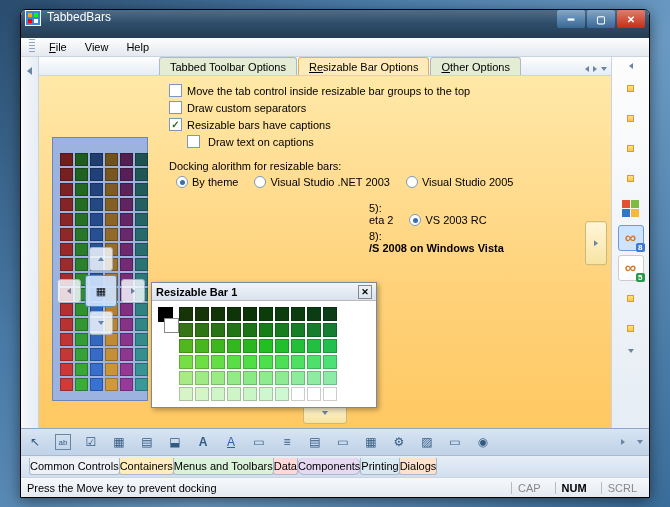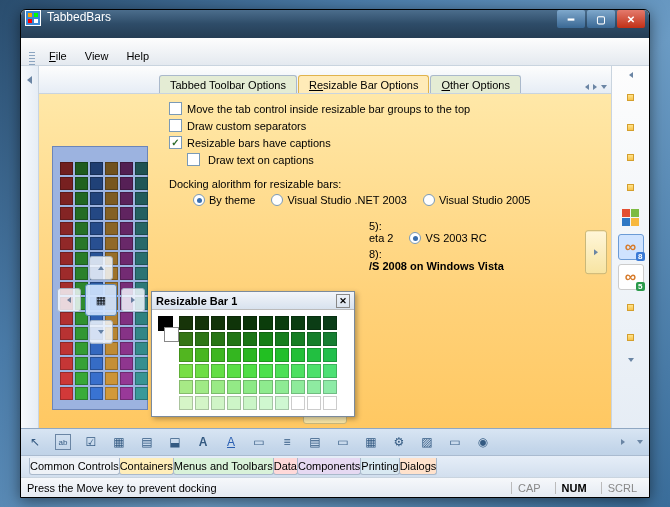--- a/index.html
+++ b/index.html
@@ -6,43 +6,43 @@
 body { background: linear-gradient(135deg, #2a4d6e 0%, #4a7ba8 30%, #6b9bc4 60%, #3a6d9a 100%); width: 670px; height: 507px; position: relative; overflow: hidden; }
 .window { position: absolute; top: 9px; left: 20px; width: 630px; height: 489px; background: #f0f0f0; border: 1px solid #000; border-radius: 6px 6px 0 0; box-shadow: 0 3px 15px rgba(0,0,0,0.5); overflow: hidden; display: flex; flex-direction: column; }
 .titlebar { background: linear-gradient(180deg, #4b6d8c 0%, #2e4c68 50%, #253d54 100%); height: 28px; display: flex; align-items: flex-start; padding: 0 4px; border-radius: 5px 5px 0 0; }
 .app-icon { width: 16px; height: 16px; background: #3a89d6; border: 1px solid #fff; margin-right: 6px; display: inline-block; position: relative; }
 .app-icon::after { content:''; position:absolute; left:2px; top:2px; width:4px; height:4px; background:#ffa500; box-shadow: 6px 0 0 #0f0, 0 6px 0 #f00, 6px 6px 0 #fff; }
 .title { color: #fff; flex: 1; font-size: 12px; }
 .win-btns { display: flex; gap: 2px; }
 .win-btn { width: 28px; height: 18px; border-radius: 2px; display: flex; align-items: center; justify-content: center; color: #fff; font-size: 10px; font-weight: bold; }
 .min-btn, .max-btn { background: linear-gradient(180deg, #7fa8cc, #3a6894); }
 .close-btn { background: linear-gradient(180deg, #e47a6c, #c13016); }
-.menubar { background: linear-gradient(180deg, #fdfdfd, #e4e9ef); height: 28px; display: flex; align-items: flex-end; padding: 0 8px; border-bottom: 1px solid #c9d4df; gap: 2px; }
+.menubar { background: linear-gradient(180deg, #fdfdfd, #e4e9ef); height: 19px; display: flex; align-items: flex-start; padding: 0 8px; border-bottom: 1px solid #c9d4df; gap: 2px; }
 .menu-gripper { width: 6px; height: 14px; background: repeating-linear-gradient(0deg, #8ca5c0 0 1px, transparent 1px 3px); margin-right: 4px; }
 .menu-item { padding: 3px 8px; cursor: default; }
 .menu-item .ul { text-decoration: underline; }
 .work { flex: 1; display: flex; flex-direction: column; background: #fff; position: relative; overflow: hidden; }
 .top-row { flex: 1; display: flex; position: relative; }
 .left-rail { width: 18px; background: linear-gradient(90deg, #f6f9fc, #e6edf5); border-right: 1px solid #c9d4df; display: flex; flex-direction: column; align-items: center; padding-top: 6px; }
 .left-arrow { width: 0; height: 0; border-right: 5px solid #6a85a4; border-top: 4px solid transparent; border-bottom: 4px solid transparent; margin: 4px 0; }
 .content-main { flex: 1; display: flex; flex-direction: column; position: relative; }
-.tabstrip { height: 28px; background: linear-gradient(180deg, #fdfdfd, #e6edf5); border-bottom: 1px solid #c9d4df; display: flex; align-items: flex-end; padding: 0 4px; }
+.tabstrip { height: 19px; background: linear-gradient(180deg, #fdfdfd, #e6edf5); border-bottom: 1px solid #c9d4df; display: flex; align-items: flex-end; padding: 0 4px; }
 .tab { padding: 3px 10px 2px; border: 1px solid #aab9cb; border-bottom: none; background: #e4ecd4; border-radius: 3px 3px 0 0; margin-right: 1px; cursor: default; }
 .tab.active { background: #ffebb8; border-color: #e0b34d; }
 .tabstrip-nr { margin-left: auto; display: flex; gap: 4px; align-items: center; color: #6a85a4; padding-bottom: 3px; }
 .tri-l { width: 0; height: 0; border-right: 4px solid #6a85a4; border-top: 3px solid transparent; border-bottom: 3px solid transparent; }
 .tri-r { width: 0; height: 0; border-left: 4px solid #6a85a4; border-top: 3px solid transparent; border-bottom: 3px solid transparent; }
 .tri-d { width: 0; height: 0; border-top: 4px solid #6a85a4; border-left: 3px solid transparent; border-right: 3px solid transparent; }
 .tabpage { flex: 1; background: linear-gradient(180deg, #ffe8a8, #ffd27a 60%, #ffc862); display: flex; flex-direction: column; padding: 8px 14px; position: relative; overflow: hidden; }
 .check-row { display: flex; align-items: center; margin-bottom: 4px; gap: 5px; }
 .check-row.indent { margin-left: 18px; gap: 8px; }
 .chk { width: 13px; height: 13px; border: 1px solid #7a9ab7; background: #fff; display: inline-flex; align-items: center; justify-content: center; }
 .chk.checked::after { content:'✓'; font-size: 10px; color: #2a6b2a; font-weight: bold; line-height: 1; }
 .section-label { margin: 8px 0 4px 0; }
-.radio-row { display: flex; gap: 16px; margin-left: 24px; margin-bottom: 4px; }
+.radio-row { display: flex; gap: 16px; margin-left: 7px; margin-bottom: 4px; }
 .radio-row .r { display: flex; gap: 4px; align-items: center; }
 .rad { width: 12px; height: 12px; border: 1px solid #7a9ab7; border-radius: 50%; background: #fff; display: inline-flex; align-items: center; justify-content: center; }
 .rad.sel::after { content:''; width: 5px; height: 5px; border-radius: 50%; background: #3a6fae; }
 .nav-btn { width: 22px; height: 44px; border: 1px solid #c9b87a; background: linear-gradient(180deg, #fff6d9, #f7e4a2); border-radius: 3px; display: flex; align-items: center; justify-content: center; }
 .nav-btn.right-nav { position: absolute; right: 4px; top: 50%; transform: translateY(-70%); }
 .nav-btn.bottom-nav { width: 44px; height: 22px; position: absolute; right: 50%; bottom: 4px; transform: translateX(50%); }
 .right-rail { width: 38px; background: linear-gradient(180deg, #fdfdfd, #e6edf5); border-left: 1px solid #c9d4df; display: flex; flex-direction: column; align-items: center; padding-top: 6px; gap: 4px; }
 .rail-icon { width: 26px; height: 26px; border-radius: 3px; display: flex; align-items: center; justify-content: center; font-size: 13px; font-weight: bold; }
 .rail-icon.sel { background: #cfe3ff; border: 1px solid #6b9bd6; }
 .of-icon { background: linear-gradient(180deg,#ffe28b,#f7c44c); border:1px solid #d49f2d; display:grid; grid-template-columns:1fr 1fr; grid-template-rows:1fr 1fr; gap:1px; padding:2px;}
@@ -50,40 +50,40 @@
 .win-logo { display:grid; grid-template-columns: repeat(2,8px); grid-template-rows: repeat(2,8px); gap:1px; }
 .win-logo span:nth-child(1){background:#e34f32;} .win-logo span:nth-child(2){background:#7dbb42;} .win-logo span:nth-child(3){background:#2f78c4;} .win-logo span:nth-child(4){background:#f7b83e;}
 .vs-logo { background: #fff; border:1px solid #ccc; position:relative; }
 .vs-logo .inf{font-size:16px; color:#d67a2a; line-height:1;}
 .vs-badge{position:absolute; bottom:-2px; right:-2px; background:#3a7ad6; color:#fff; font-size:8px; padding:0 2px; border-radius:2px;}
 .bottom-dock { border-top: 1px solid #8fa7c2; background: linear-gradient(180deg, #d8e5f3, #c4d6ea 40%, #b3c9e0); flex-shrink:0; }
 .toolshelf { height: 26px; display: flex; align-items: center; padding: 0 6px; gap: 12px; }
 .tool-i { width: 16px; height: 16px; display: flex; align-items: center; justify-content: center; color: #345a82; font-size: 12px; }
 .bottom-tabs { height: 22px; display: flex; align-items: center; padding: 0 8px; gap: 0; border-top: 1px solid #aabbd0; background: linear-gradient(180deg, #e6eef8, #d2dfee); }
 .btab { padding: 2px 0; border: 1px solid #aab9cb; border-top:none; margin-right: -1px; cursor: default; border-radius: 0 0 3px 3px; }
-.bt-cc{background:#eef2f7;} .bt-co{background:#ffeeba;} .bt-mt{background:#d9f2d9;} .bt-da{background:#ffd9d9;} .bt-cp{background:#e6d9f2;} .bt-pr{background:#d9e9f2;} .bt-di{background:#ffe2cc;}
+.bt-cc{background:#eef2f7;} .bt-co{background:#ffeeba;} .bt-mt{background:#d9f2d9;} .bt-da{background:#ffd9d9;} .bt-cp{background:#e6d9f2;border-radius:7px;} .bt-pr{background:#d9e9f2;} .bt-di{background:#ffe2cc;}
 .statusbar { height: 20px; background: linear-gradient(180deg,#f6f8fb,#e4eaf2); border-top: 1px solid #c9d4df; display: flex; align-items: center; padding: 0 6px; gap: 8px; }
 .status-text{flex:1;}
 .status-cell{border-left:1px solid #bbb; padding:0 6px; color:#888;}
 .status-cell.on{color:#000; font-weight:bold;}
 
 .palette-swatch { position: absolute; left: 23px; top: 74px; width: 112px; height: 284px; pointer-events:none; z-index: 2;}
 .pal-bg { width: 96px; height: 264px; background: #9cb3e0; border: 1px solid #6c85b8; position:absolute; left:8px; top:6px;}
 .pal-grid { position:absolute; left:16px; top:22px; display:grid; grid-template-columns: repeat(6, 13px); grid-auto-rows: 13px; gap: 2px; }
 .pal-grid span { border:1px solid rgba(0,0,0,0.25); }
 
 .dock-cross { position: absolute; left: 36px; top: 190px; width: 88px; height: 88px; z-index: 5; opacity:.92;}
 .dc-c { position: absolute; background: rgba(245,250,255,0.9); border: 1px solid #aab9cb; border-radius: 3px; display:flex; align-items:center; justify-content:center; }
 .dc-center { left:28px; top:28px; width:32px; height:32px; background: #cfe3ff; border-color:#5a8cc4; }
 .dc-up { left:32px; top:0; width:24px; height:24px; }
 .dc-down { left:32px; top:64px; width:24px; height:24px; }
 .dc-left { left:0; top:32px; width:24px; height:24px; }
 .dc-right { left:64px; top:32px; width:24px; height:24px; }
 
-.float-bar { position: absolute; left: 130px; top: 225px; width: 204px; z-index: 10; border: 1px solid #7a8a9c; background: #fff; box-shadow: 2px 2px 5px rgba(0,0,0,0.3); }
+.float-bar { position: absolute; left: 130px; top: 225px; width: 226px; z-index: 10; border: 1px solid #7a8a9c; background: #fff; box-shadow: 2px 2px 5px rgba(0,0,0,0.3); }
 .fb-title { height: 18px; background: linear-gradient(180deg,#f2f5fa,#d8e2ee); display:flex; align-items:center; padding:0 4px; font-weight:bold; border-bottom:1px solid #bbb;}
 .fb-title .x{margin-left:auto; width:14px; height:14px; border:1px solid #888; display:flex; align-items:center; justify-content:center; font-size:9px;}
 .fb-body { padding: 6px; display: flex; gap:6px; }
 .fg-cell{ width:15px; height:15px; background:#000; border:1px solid #000; display:inline-block; position:relative;}
 .fg-cell.w{background:#fff; border:1px solid #888;}
 .fb-grid { display:grid; grid-template-columns: repeat(10, 14px); grid-auto-rows: 14px; gap:2px; }
 .fb-grid span{border:1px solid rgba(0,0,0,0.2);}
 </style>
 </head>
 <body>

